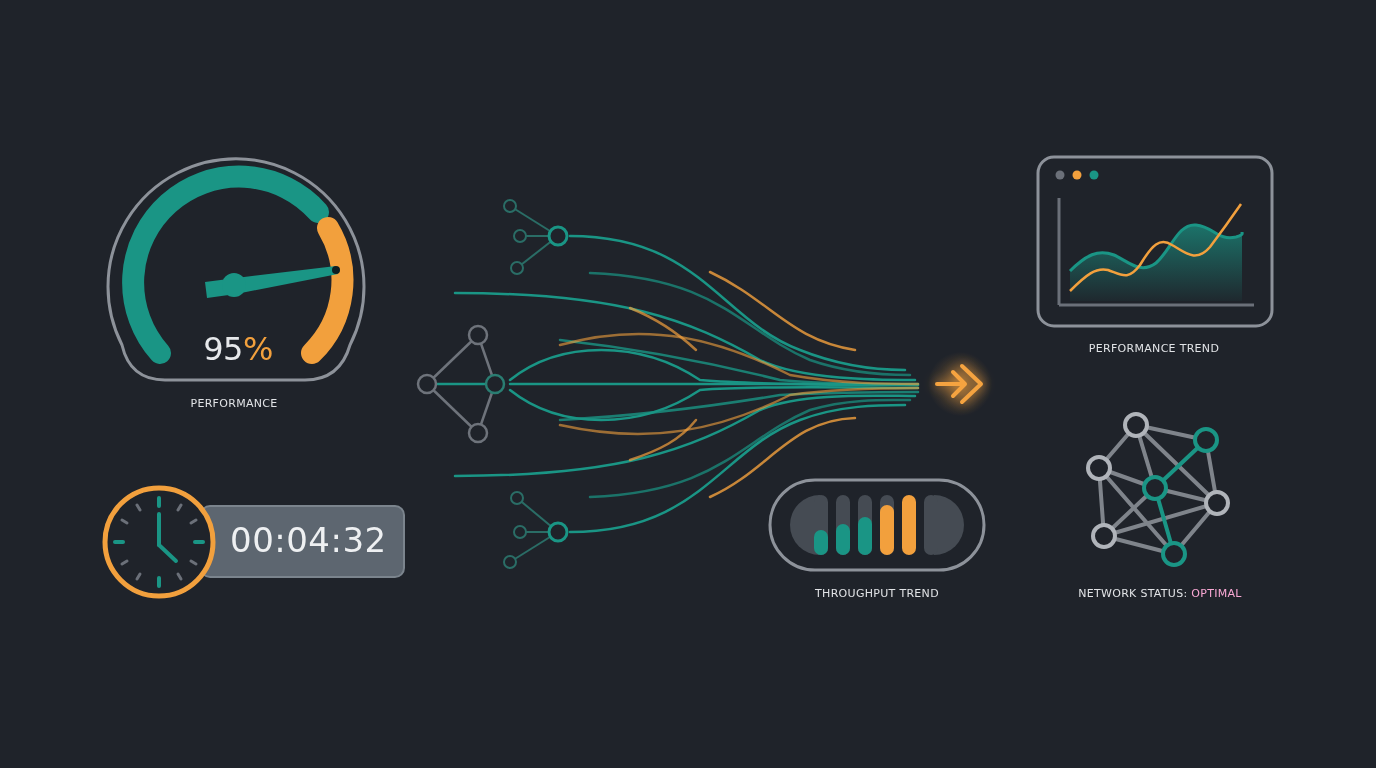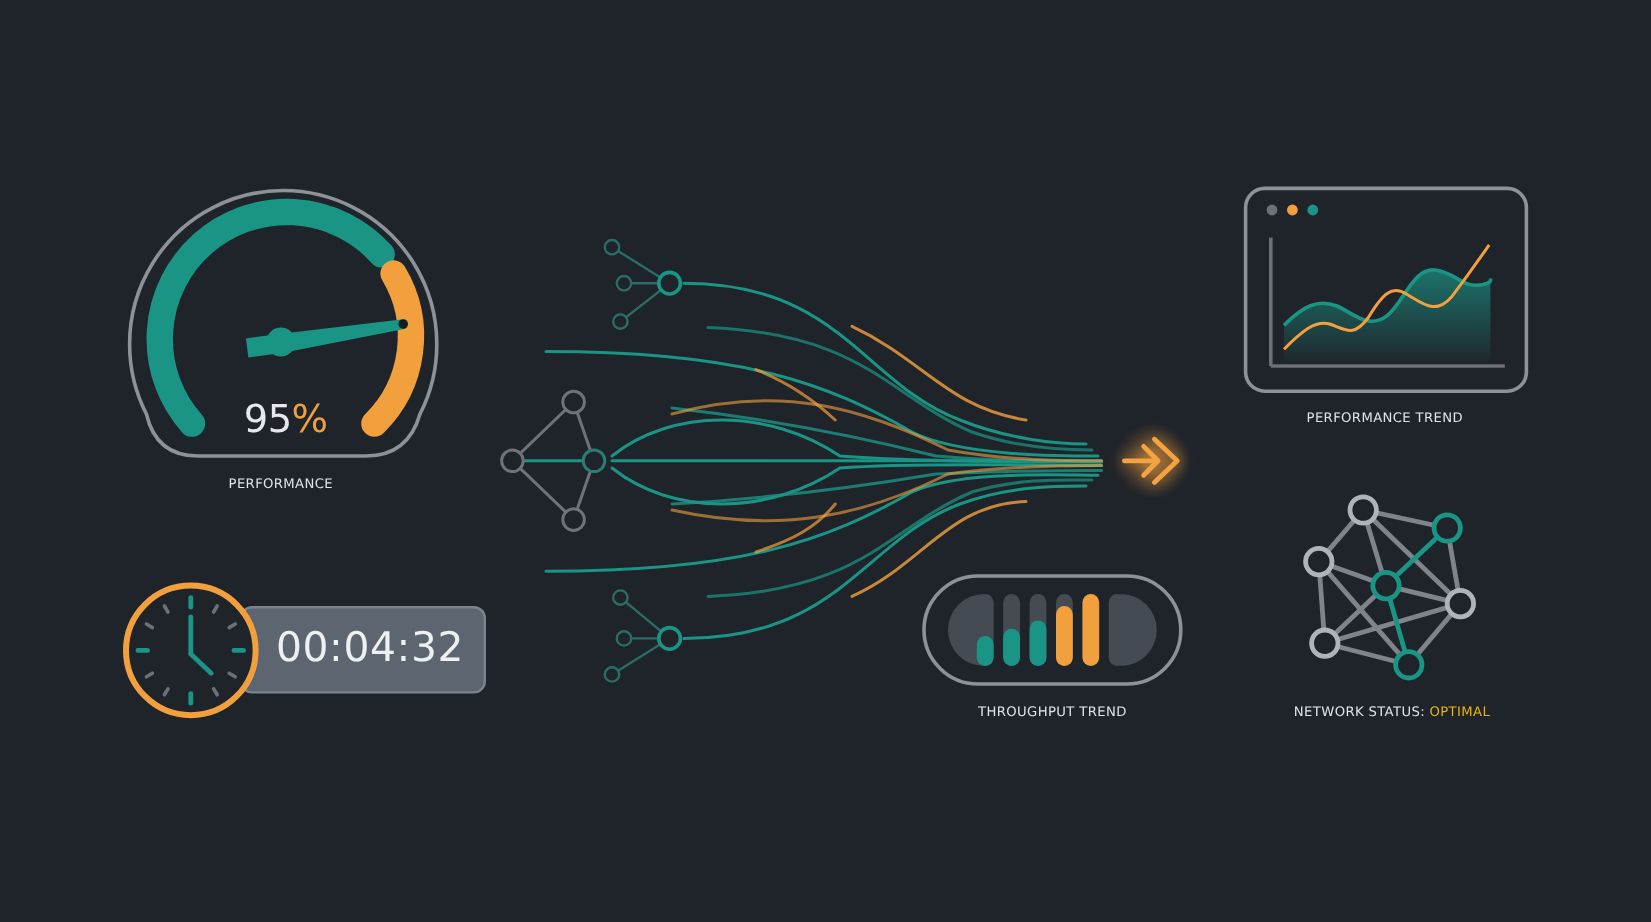--- a/index.html
+++ b/index.html
@@ -4,21 +4,21 @@
 <style>
   html,body{margin:0;padding:0;}
   body{width:1376px;height:768px;background:#1f232a;overflow:hidden;position:relative;font-family:"DejaVu Sans","Liberation Sans",sans-serif;color:#e4e6ea;}
   .abs{position:absolute;padding-left:36px;}
   svg{position:absolute;left:0;top:0;overflow:visible;}
   .label{position:absolute;font-size:11px;letter-spacing:0.3px;color:#e1e3e6;text-align:center;white-space:nowrap;}
   .gauge-value{position:absolute;left:168px;top:330px;width:140px;text-align:center;font-size:32px;color:#e6e8eb;letter-spacing:-0.5px;}
   .gauge-value .pct{color:#f2a03d;}
   .timer-box{position:absolute;left:200px;top:505px;width:205px;height:73px;border-radius:10px;background:#5d6670;border:2px solid #7b848d;box-sizing:border-box;}
   .timer-text{position:absolute;left:230px;top:520px;width:170px;font-size:34px;color:#eef0f2;letter-spacing:0.5px;}
-  .status-ok{color:#eab308;}
+  .status-ok{color:#f9a8d4;}
 </style>
 </head>
 <body>
 
 <div class="abs" style="left:0;top:0;width:400px;height:430px;">
   <svg width="400" height="430">
 
     <path d="M 122 345 A 128 128 0 1 1 350 345 Q 340 380 305 380 L 165 380 Q 130 380 122 345 Z" fill="none" stroke="#8d929a" stroke-width="3"></path>
 
     <path d="M 160 353 A 102 102 0 0 1 318 212" fill="none" stroke="#1a9585" stroke-width="22" stroke-linecap="round"></path>

